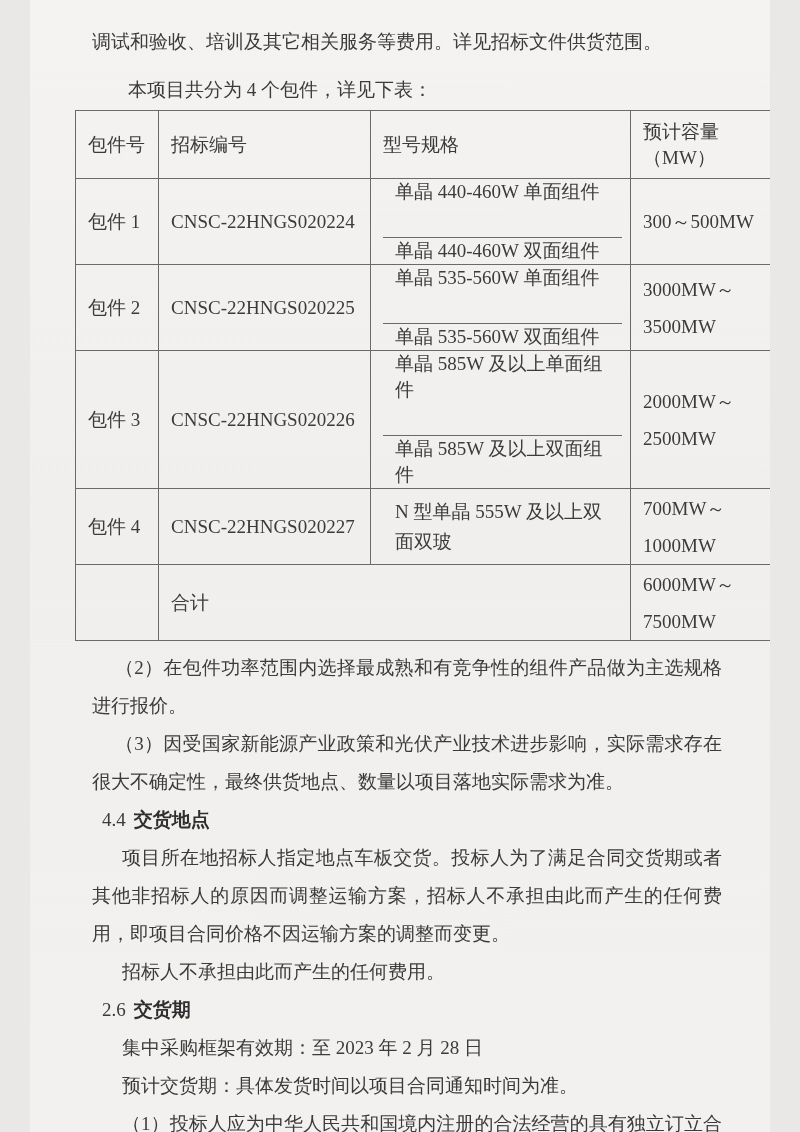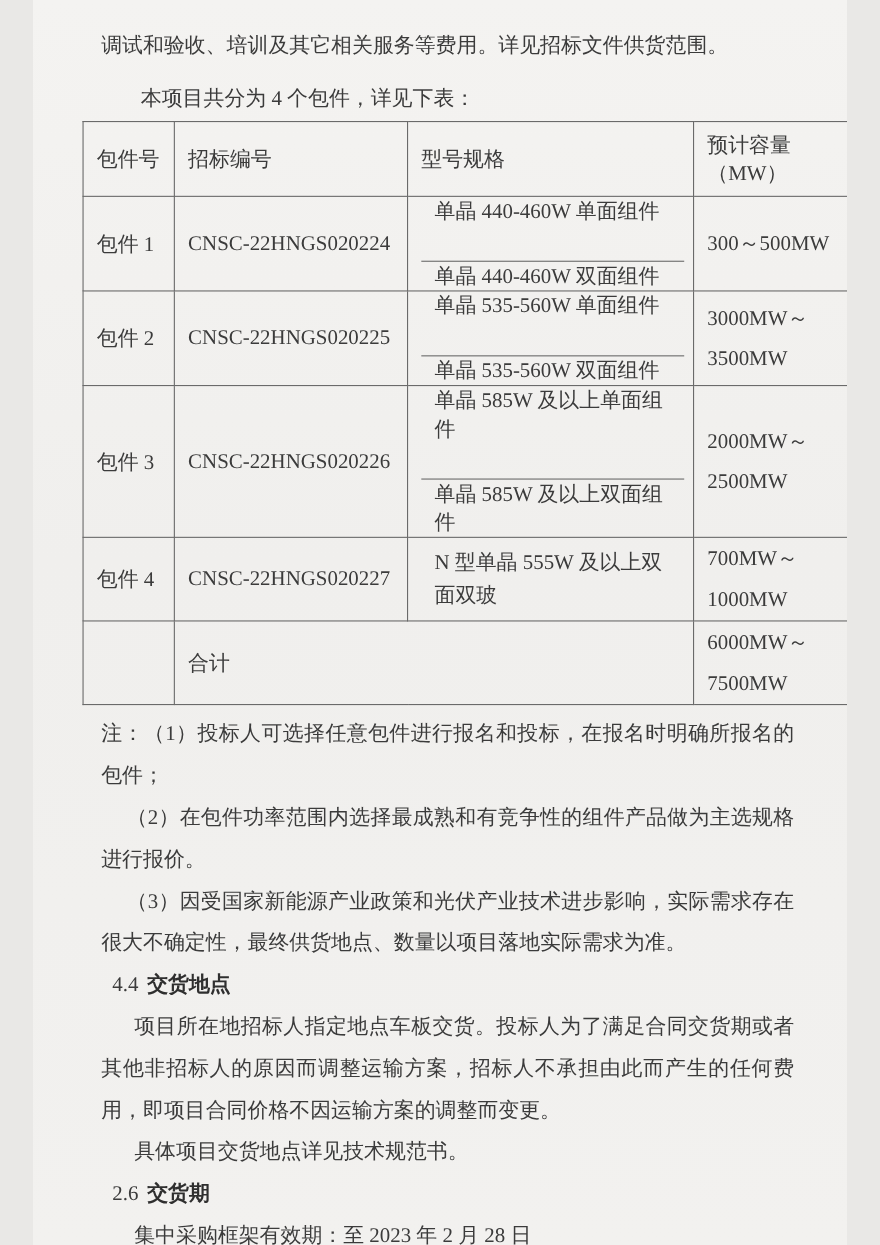--- a/index.html
+++ b/index.html
@@ -148,29 +148,28 @@
       <tr class="row">
         <td class="pkg-no"></td>
         <td class="total-label" colspan="2">合计</td>
         <td class="capacity">6000MW～
 7500MW</td>
       </tr>
     </tbody>
   </table>
 
   <div class="text-block notes">
-    <p>注：（1）投标人可选择任意包件进行报名和投标，在报名时明确所报名的包件；</p>
     <p class="note-follow">（2）在包件功率范围内选择最成熟和有竞争性的组件产品做为主选规格进行报价。</p>
     <p class="note-follow">（3）因受国家新能源产业政策和光伏产业技术进步影响，实际需求存在很大不确定性，最终供货地点、数量以项目落地实际需求为准。</p>
   </div>
 
   <div class="text-block">
     <p class="sec-heading"><span class="sec-num">4.4</span><span class="sec-title">交货地点</span></p>
     <p class="sec-para">项目所在地招标人指定地点车板交货。投标人为了满足合同交货期或者其他非招标人的原因而调整运输方案，招标人不承担由此而产生的任何费用，即项目合同价格不因运输方案的调整而变更。</p>
-    <p class="sec-para">具体项目交货地点详见技术规范书。</p>
+    <p class="sec-para">招标人不承担由此而产生的任何费用。</p>
   </div>
 
   <div class="text-block">
     <p class="sec-heading"><span class="sec-num">2.6</span><span class="sec-title">交货期</span></p>
     <p class="sec-para">集中采购框架有效期：至 2023 年 2 月 28 日</p>
     <p class="sec-para">预计交货期：具体发货时间以项目合同通知时间为准。</p>
   </div>
 
   <div class="text-block">
     <p class="sec-para">（1）投标人应为中华人民共和国境内注册的合法经营的具有独立订立合同</p>

